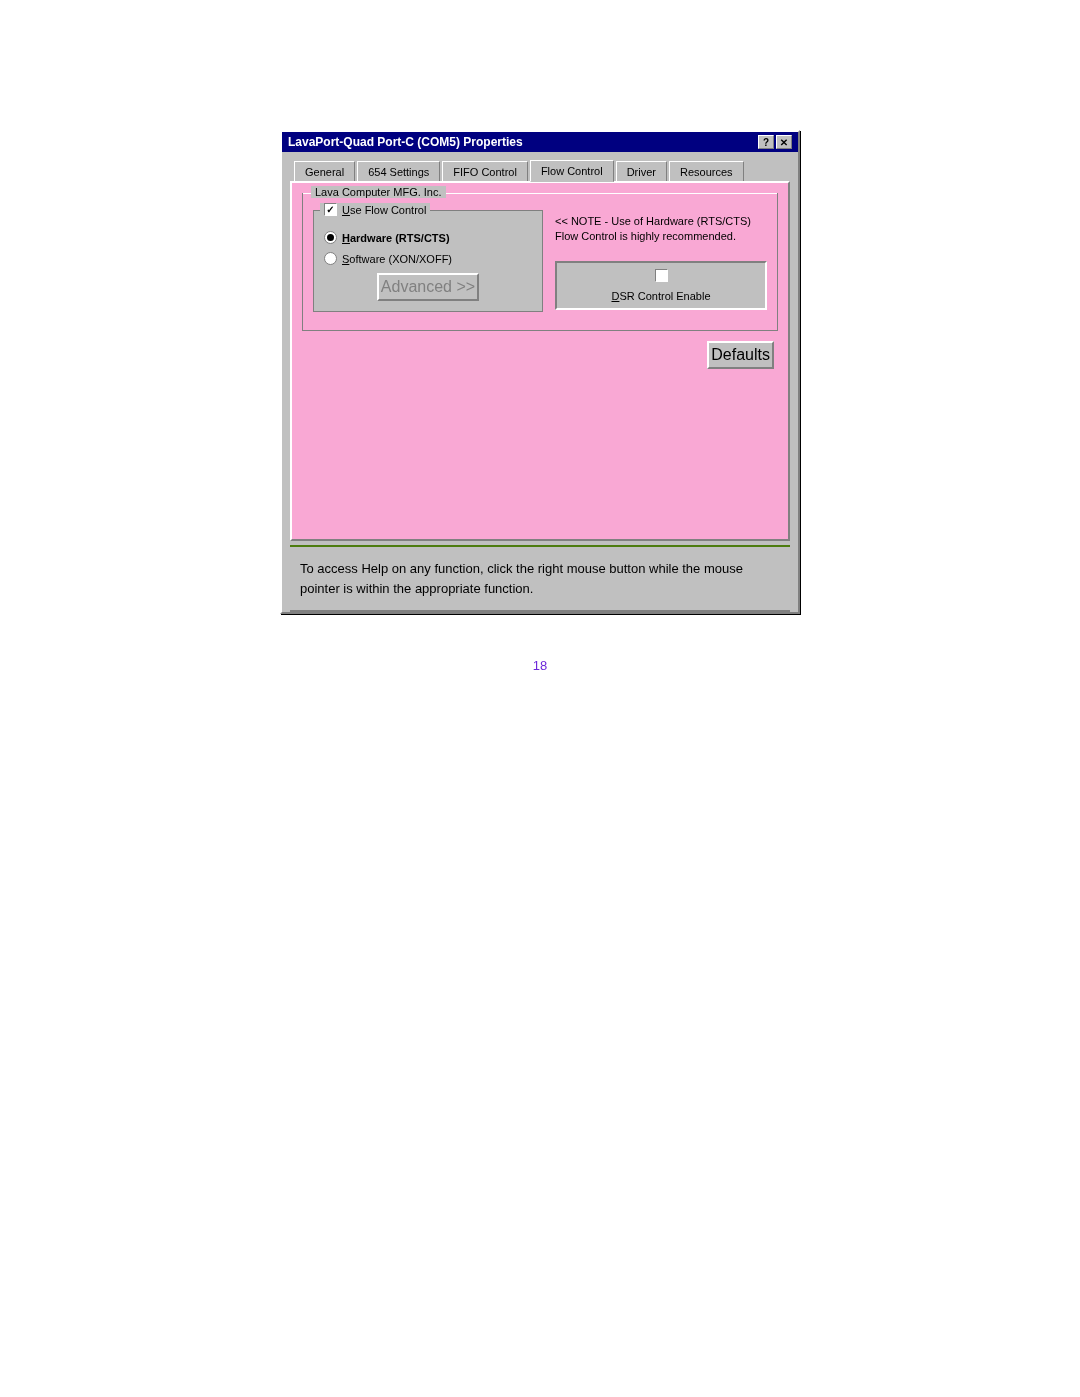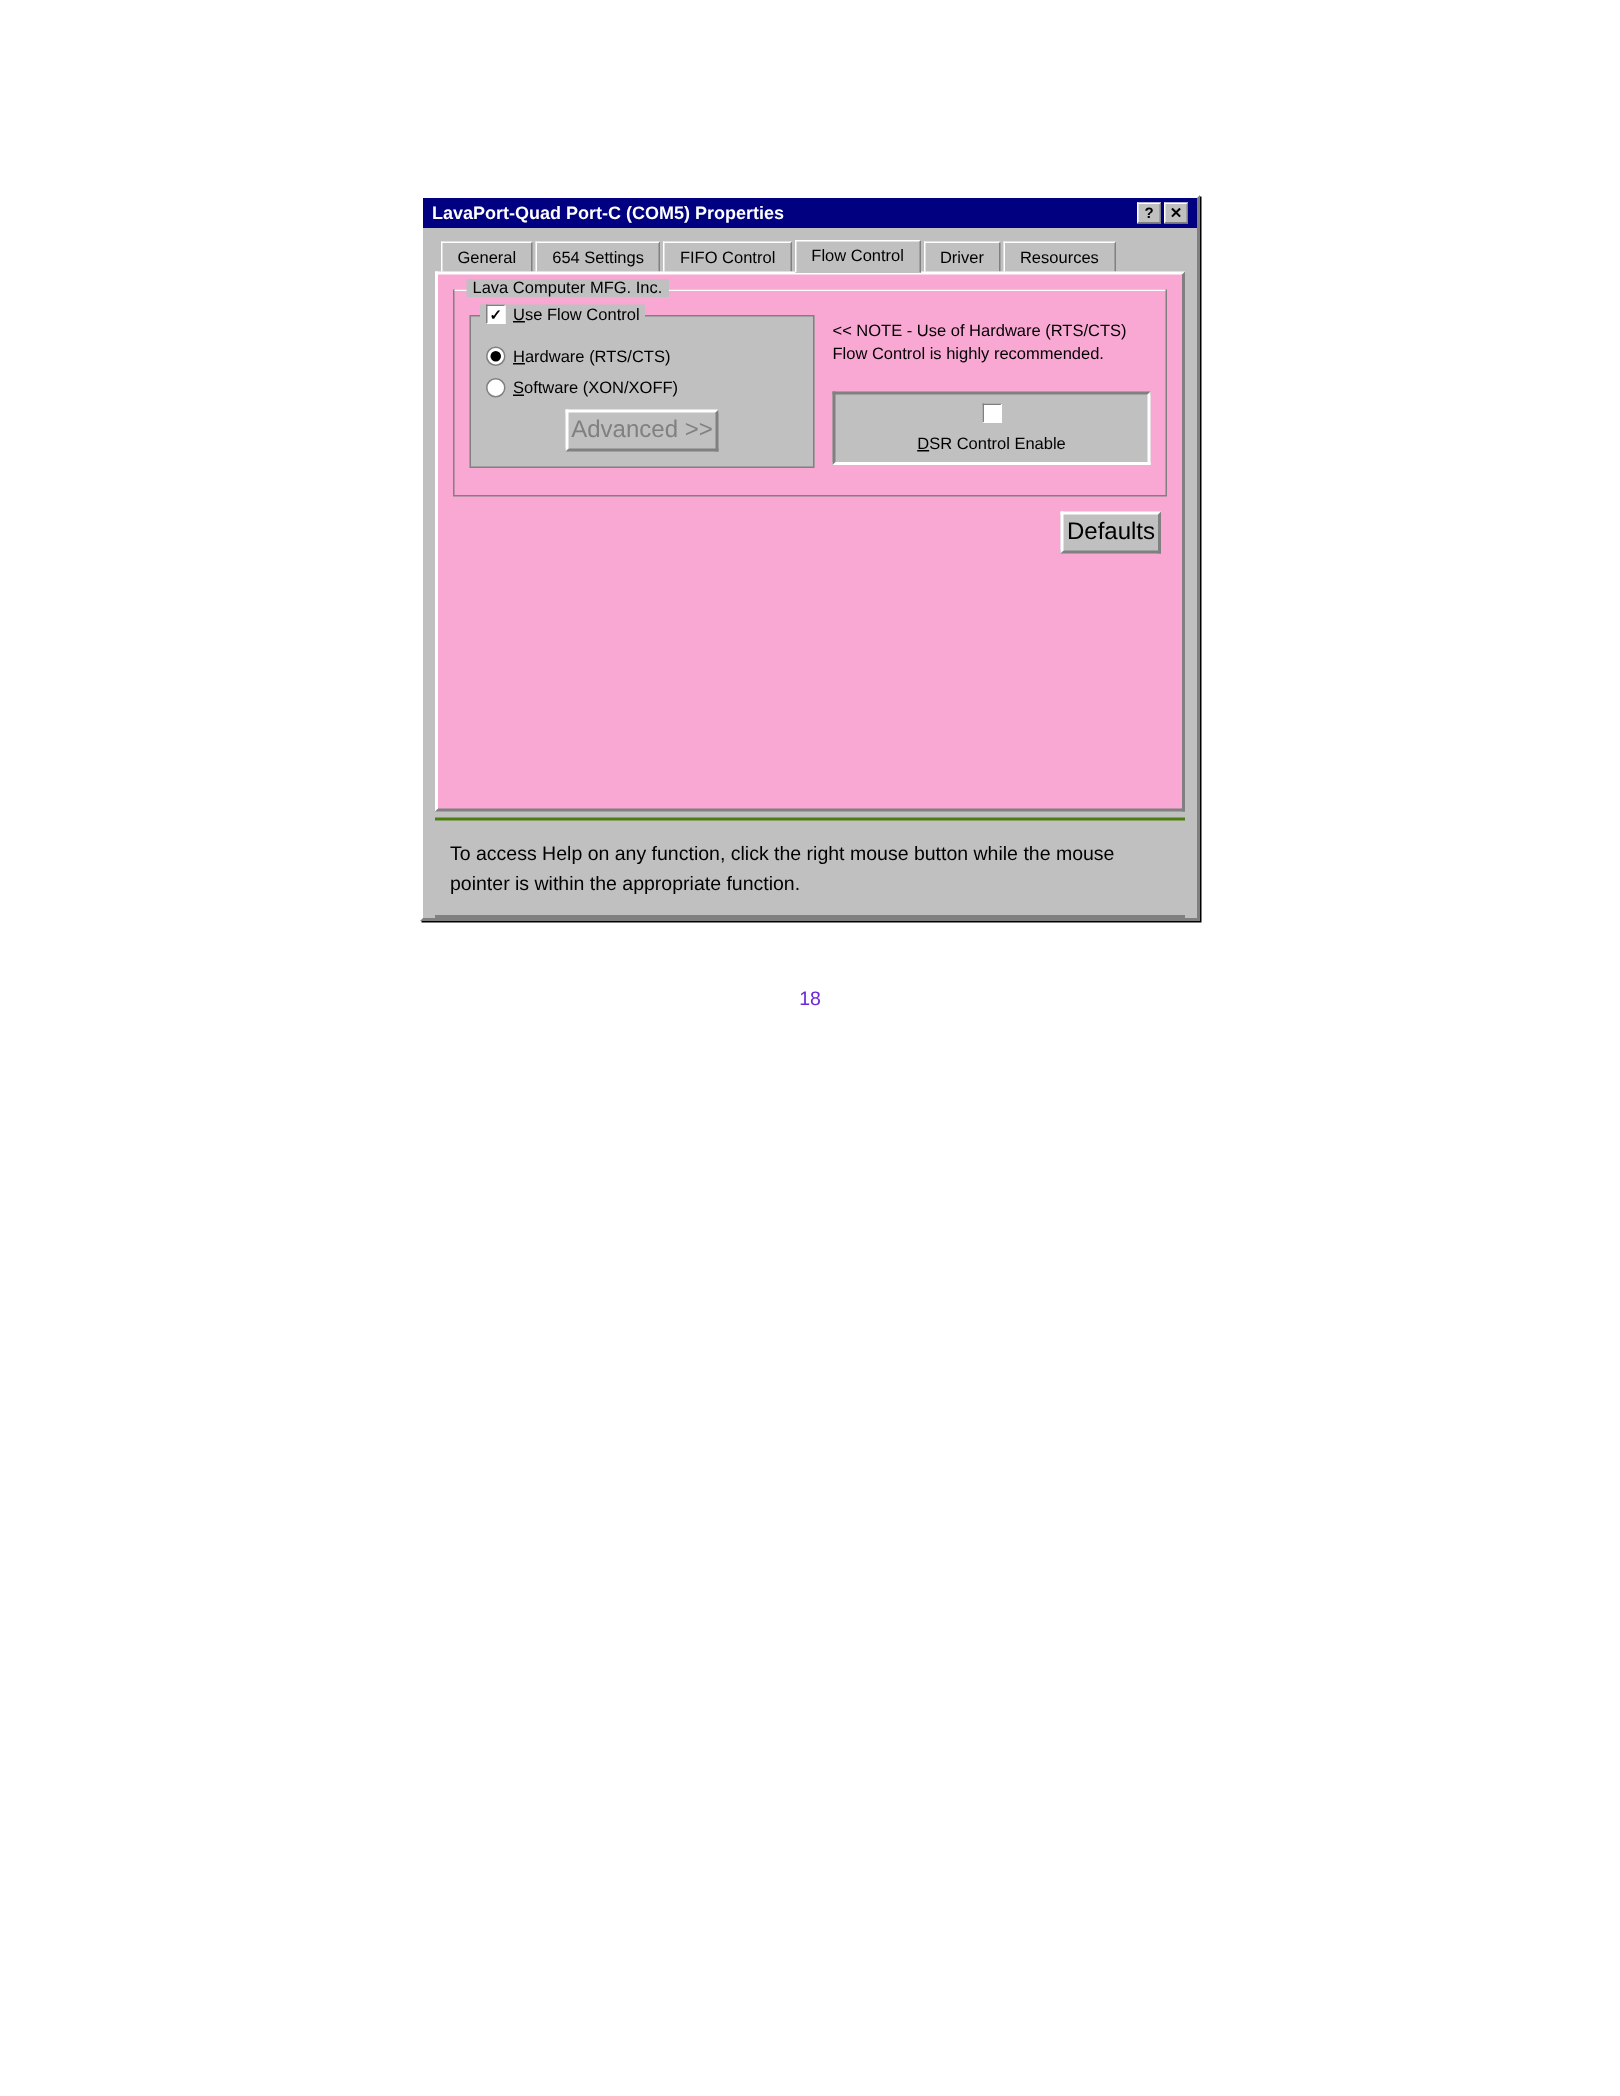--- a/index.html
+++ b/index.html
@@ -338,21 +338,21 @@
             <div class="left-col">
 
               <div class="inner-group">
                 <div class="inner-group-label">
                   <div class="checkbox-row">
                     <div class="win-checkbox checked"></div>
                     <span><span class="mnemonic">U</span>se Flow Control</span>
                   </div>
                 </div>
 
-                <div class="radio-row" style="margin-top: 4px;">
+                <div class="radio-row" style="margin-top: 4px; font-weight: bold;">
                   <div class="win-radio selected"></div>
                   <span><span class="mnemonic">H</span>ardware (RTS/CTS)</span>
                 </div>
 
                 <div class="radio-row">
                   <div class="win-radio"></div>
                   <span><span class="mnemonic">S</span>oftware (XON/XOFF)</span>
                 </div>
 
                 <div style="display: flex; justify-content: center; margin-top: 4px;">

